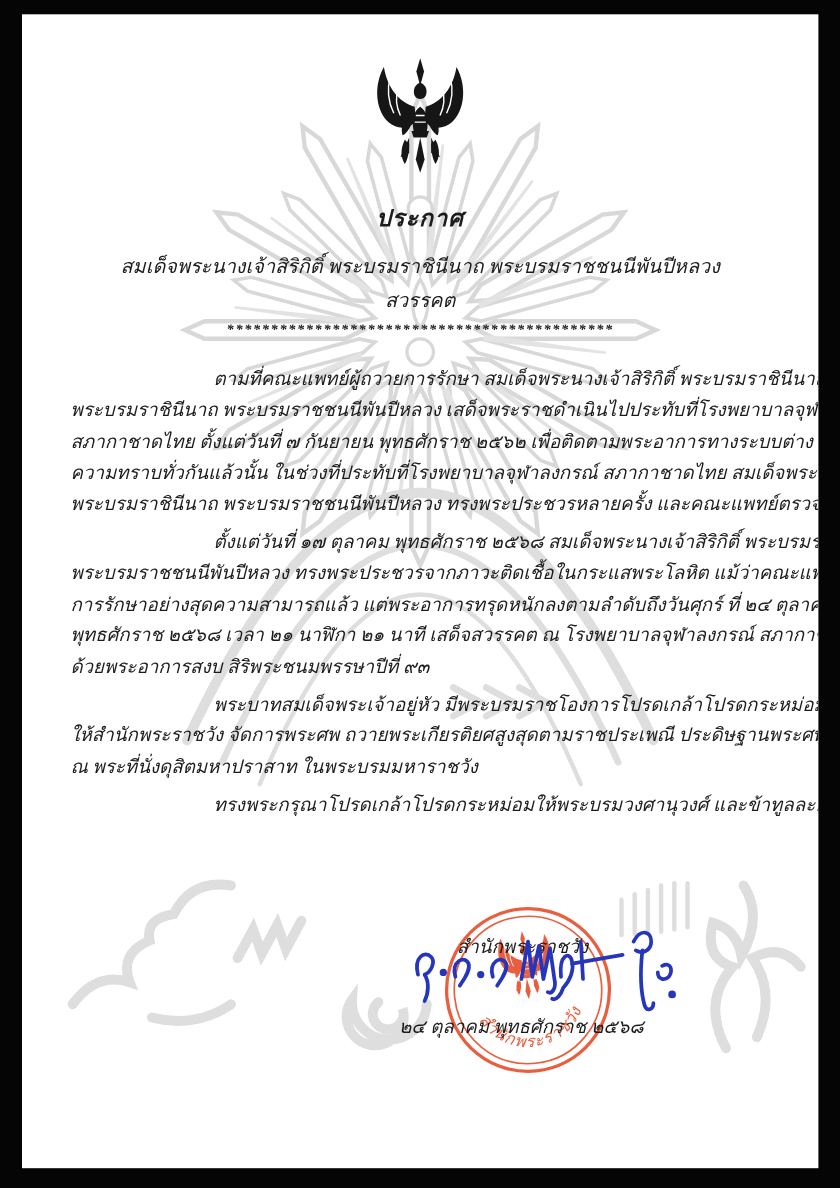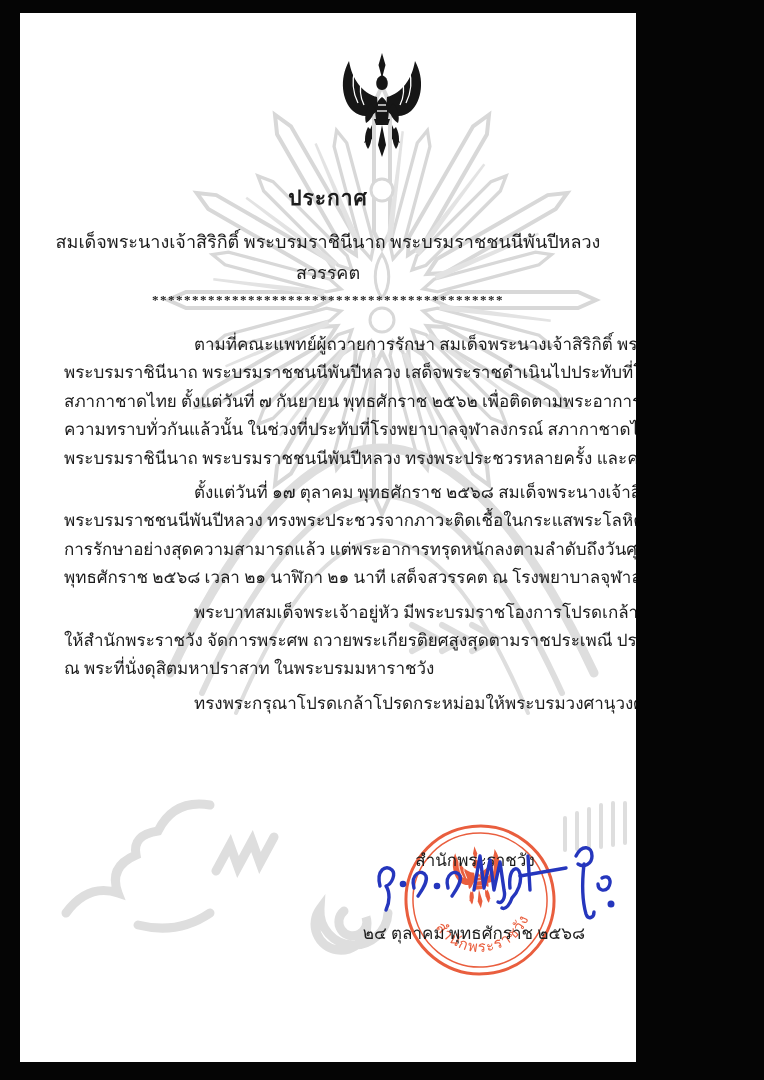--- a/index.html
+++ b/index.html
@@ -1,19 +1,19 @@
 <!DOCTYPE html>
 <html><head>
 <meta charset="utf-8">
 <style>
   html,body{margin:0;padding:0;background:#000;}
   .stage{position:relative;width:764px;height:1080px;background:#050505;overflow:hidden;
          font-family:"Liberation Serif","DejaVu Serif",serif;}
-  .page{position:absolute;left:20px;top:13px;width:616px;height:1049px;background:#ffffff;
-        color:#1c1c1c;overflow:hidden;}
+  .page{position:absolute;left:20px;top:13px;width:724px;height:1049px;background:#ffffff;
+        color:#1c1c1c;overflow:hidden;font-style:italic;}
   .watermark{position:absolute;left:0;top:0;z-index:0;pointer-events:none;}
   .garuda-wrap{position:absolute;left:302px;top:40px;width:120px;height:112px;z-index:2;}
   .center-text{position:absolute;left:0;width:100%;text-align:center;z-index:2;white-space:nowrap;}
   .proc-label{top:168px;font-size:21px;font-weight:700;letter-spacing:1px;}
   .title-line{top:214px;font-size:18px;}
   .subtitle{top:245px;font-size:18px;}
   .divider{top:279px;font-size:13px;letter-spacing:1.5px;font-weight:700;color:#242424;}
   .body-text{position:absolute;left:44px;top:318px;width:642px;z-index:2;}
   .paragraph{margin:0 0 6px 0;}
   .para-line{font-size:17px;line-height:28.4px;white-space:nowrap;}
@@ -149,20 +149,21 @@
         <div class="para-line">พระบรมราชินีนาถ พระบรมราชชนนีพันปีหลวง เสด็จพระราชดำเนินไปประทับที่โรงพยาบาลจุฬาลงกรณ์</div>
         <div class="para-line">สภากาชาดไทย ตั้งแต่วันที่ ๗ กันยายน พุทธศักราช ๒๕๖๒ เพื่อติดตามพระอาการทางระบบต่าง ๆ</div>
         <div class="para-line">ความทราบทั่วกันแล้วนั้น ในช่วงที่ประทับที่โรงพยาบาลจุฬาลงกรณ์ สภากาชาดไทย สมเด็จพระนางเจ้าสิริกิติ์</div>
         <div class="para-line">พระบรมราชินีนาถ พระบรมราชชนนีพันปีหลวง ทรงพระประชวรหลายครั้ง และคณะแพทย์ตรวจพบ</div>
       </div>
       <div class="paragraph">
         <div class="para-line indent">ตั้งแต่วันที่ ๑๗ ตุลาคม พุทธศักราช ๒๕๖๘ สมเด็จพระนางเจ้าสิริกิติ์ พระบรมราชินีนาถ</div>
         <div class="para-line">พระบรมราชชนนีพันปีหลวง ทรงพระประชวรจากภาวะติดเชื้อในกระแสพระโลหิต แม้ว่าคณะแพทย์จะถวาย</div>
         <div class="para-line">การรักษาอย่างสุดความสามารถแล้ว แต่พระอาการทรุดหนักลงตามลำดับถึงวันศุกร์ ที่ ๒๔ ตุลาคม</div>
         <div class="para-line">พุทธศักราช ๒๕๖๘ เวลา ๒๑ นาฬิกา ๒๑ นาที เสด็จสวรรคต ณ โรงพยาบาลจุฬาลงกรณ์ สภากาชาดไทย</div>
+        <div class="para-line">ด้วยพระอาการสงบ สิริพระชนมพรรษาปีที่ ๙๓</div>
       </div>
       <div class="paragraph">
         <div class="para-line indent">พระบาทสมเด็จพระเจ้าอยู่หัว มีพระบรมราชโองการโปรดเกล้าโปรดกระหม่อม</div>
         <div class="para-line">ให้สำนักพระราชวัง จัดการพระศพ ถวายพระเกียรติยศสูงสุดตามราชประเพณี ประดิษฐานพระศพ</div>
         <div class="para-line">ณ พระที่นั่งดุสิตมหาปราสาท ในพระบรมมหาราชวัง</div>
       </div>
       <div class="paragraph">
         <div class="para-line indent">ทรงพระกรุณาโปรดเกล้าโปรดกระหม่อมให้พระบรมวงศานุวงศ์ และข้าทูลละอองธุลีพระบาท</div>
       </div>
     </div>

